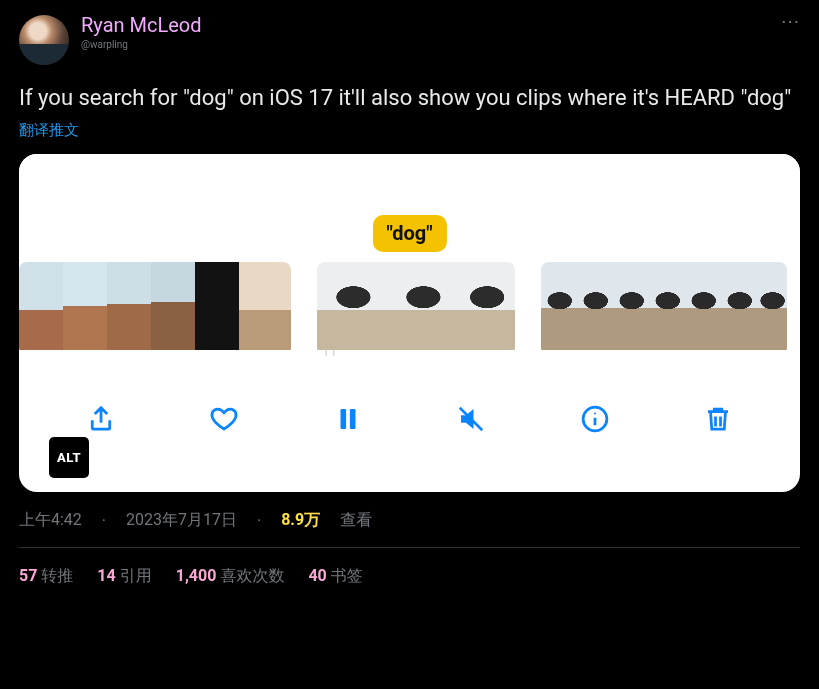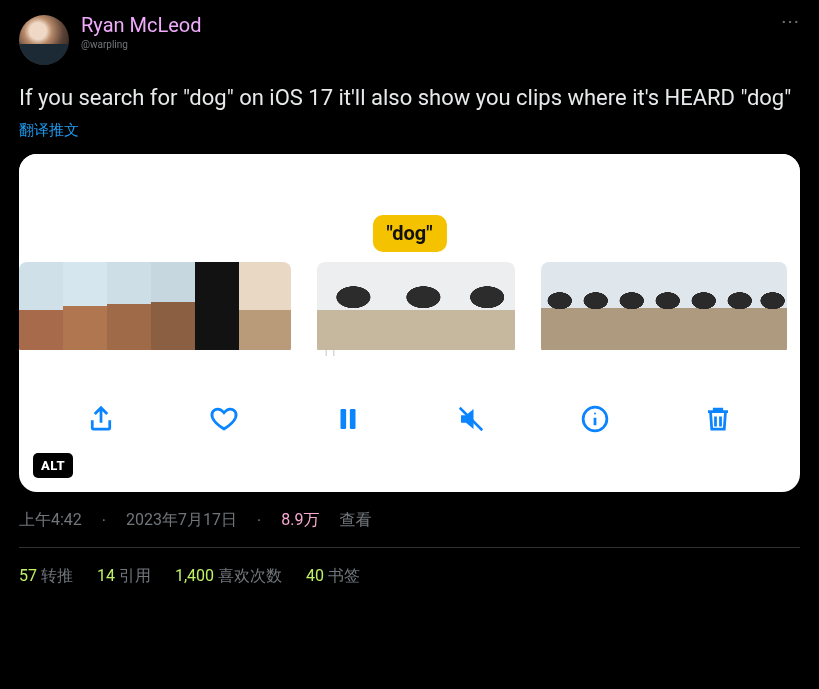--- a/index.html
+++ b/index.html
@@ -163,51 +163,51 @@
   .tb-btn {
     width: 40px; height: 40px;
     display: flex; align-items: center; justify-content: center;
     color: #0a84ff;
     cursor: pointer;
   }
   .tb-btn svg { width: 30px; height: 30px; stroke: #0a84ff; fill: none; stroke-width: 2.2; }
   .tb-btn.pause svg { fill: #0a84ff; stroke: none; }
   .alt-badge {
     position: absolute;
-    left: 14px;
+    left: 30px;
     bottom: 14px;
     background: #000;
     color: #fff;
     font-weight: 800;
     font-size: 13px;
-    padding: 5px 8px;
+    padding: 13px 8px;
     border-radius: 5px;
     letter-spacing: 0.5px;
   }
   .meta {
     margin-top: 18px;
     color: #71767b;
     font-size: 16px;
     display: flex;
     align-items: center;
     gap: 20px;
   }
-  .meta .bold { color: #f9a8d4; font-weight: 400; }
+  .meta .bold { color: #fde047; font-weight: 700; }
   .divider {
     border-top: 1px solid #2f3336;
     margin-top: 16px;
   }
   .stats {
     display: flex;
     gap: 24px;
     padding: 18px 0 0 0;
     color: #71767b;
     font-size: 16px;
   }
-  .stats .num { color: #bef264; font-weight: 400; margin-right: 4px; }
+  .stats .num { color: #f9a8d4; font-weight: 700; margin-right: 4px; }
 </style>
 </head>
 <body>
 
 <div class="tweet">
 
   <div class="header">
     <div class="avatar"></div>
     <div class="userblock">
       <div class="display-name">Ryan McLeod</div>

